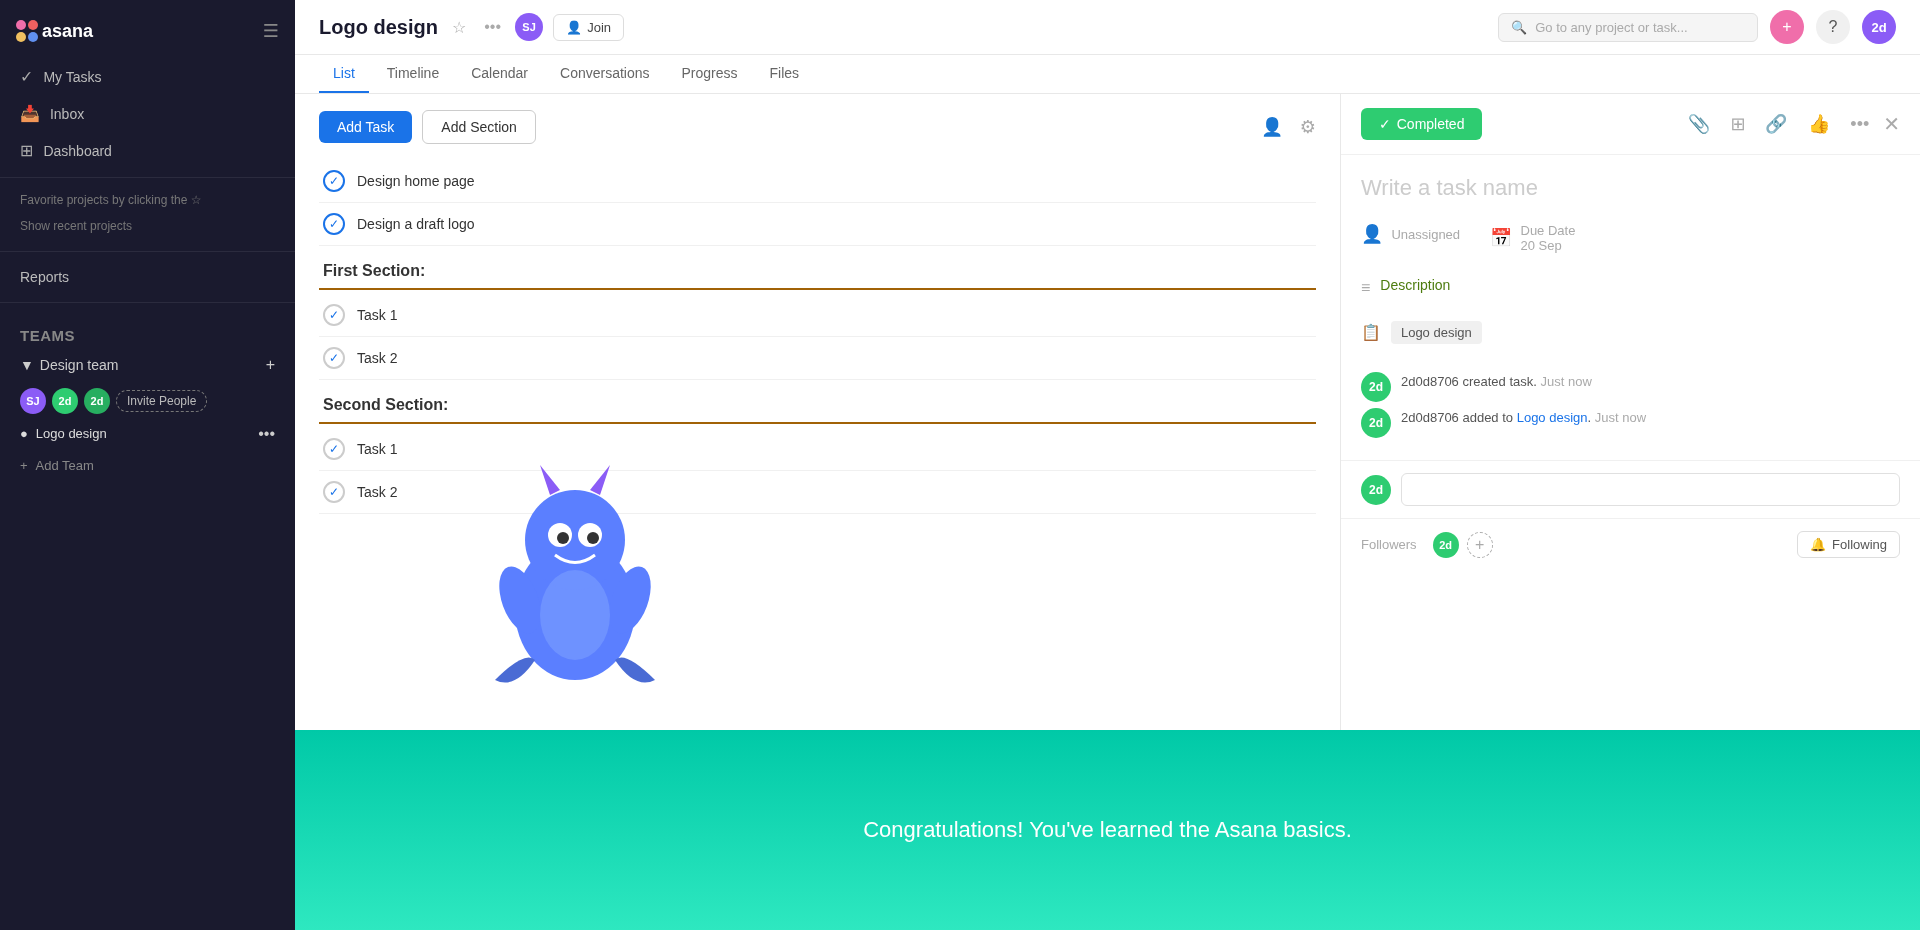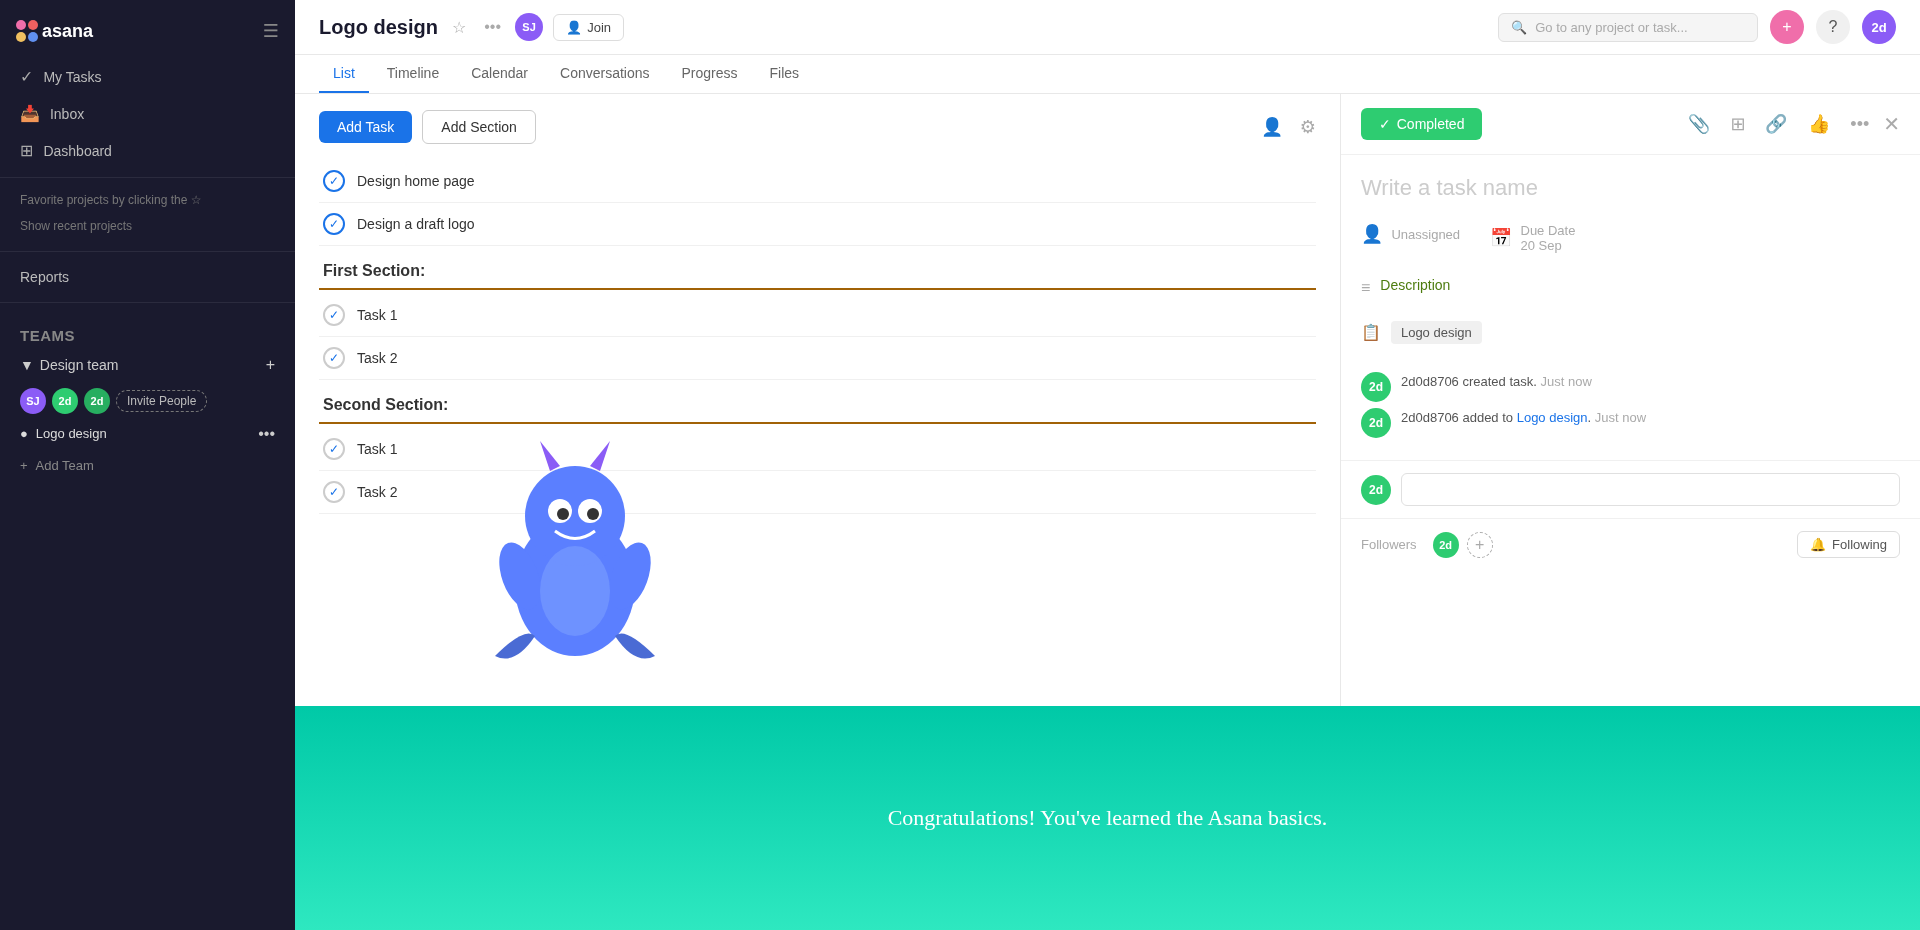--- a/index.html
+++ b/index.html
@@ -124,21 +124,21 @@
     .followers-label { font-size: 13px; color: #aaa; margin-right: 8px; }
     .follower-avatar { width: 26px; height: 26px; border-radius: 50%; background: #2ecc71; color: white; display: flex; align-items: center; justify-content: center; font-size: 11px; font-weight: 600; }
     .add-follower-btn { width: 26px; height: 26px; border-radius: 50%; border: 1px dashed #aaa; background: none; cursor: pointer; color: #aaa; display: flex; align-items: center; justify-content: center; font-size: 16px; }
     .following-btn { display: flex; align-items: center; gap: 6px; border: 1px solid #ddd; border-radius: 6px; padding: 5px 12px; background: white; cursor: pointer; font-size: 13px; color: #555; }
     .celebration-text { font-size: 22px; color: white; font-weight: 500; }
 
     
     .monster-overlay { position: absolute; bottom: 60px; left: 180px; width: 200px; height: 220px; pointer-events: none; z-index: 10; }
 
     
-    .celebration-area { background: linear-gradient(to bottom, #00c9a7, #2ee8c0); height: 224px; display: flex; align-items: center; justify-content: center; flex-shrink: 0; position: relative; overflow: hidden; font-family: Liberation Serif, serif; }
+    .celebration-area { background: linear-gradient(to bottom, #00c9a7, #2ee8c0); height: 200px; display: flex; align-items: center; justify-content: center; flex-shrink: 0; position: relative; overflow: hidden; }
   </style>
 </head>
 <body>
 
 <div class="app-wrapper">
 
   <div class="sidebar">
     <div class="sidebar-logo">
       <div class="logo-brand">
         <div class="logo-dots">

